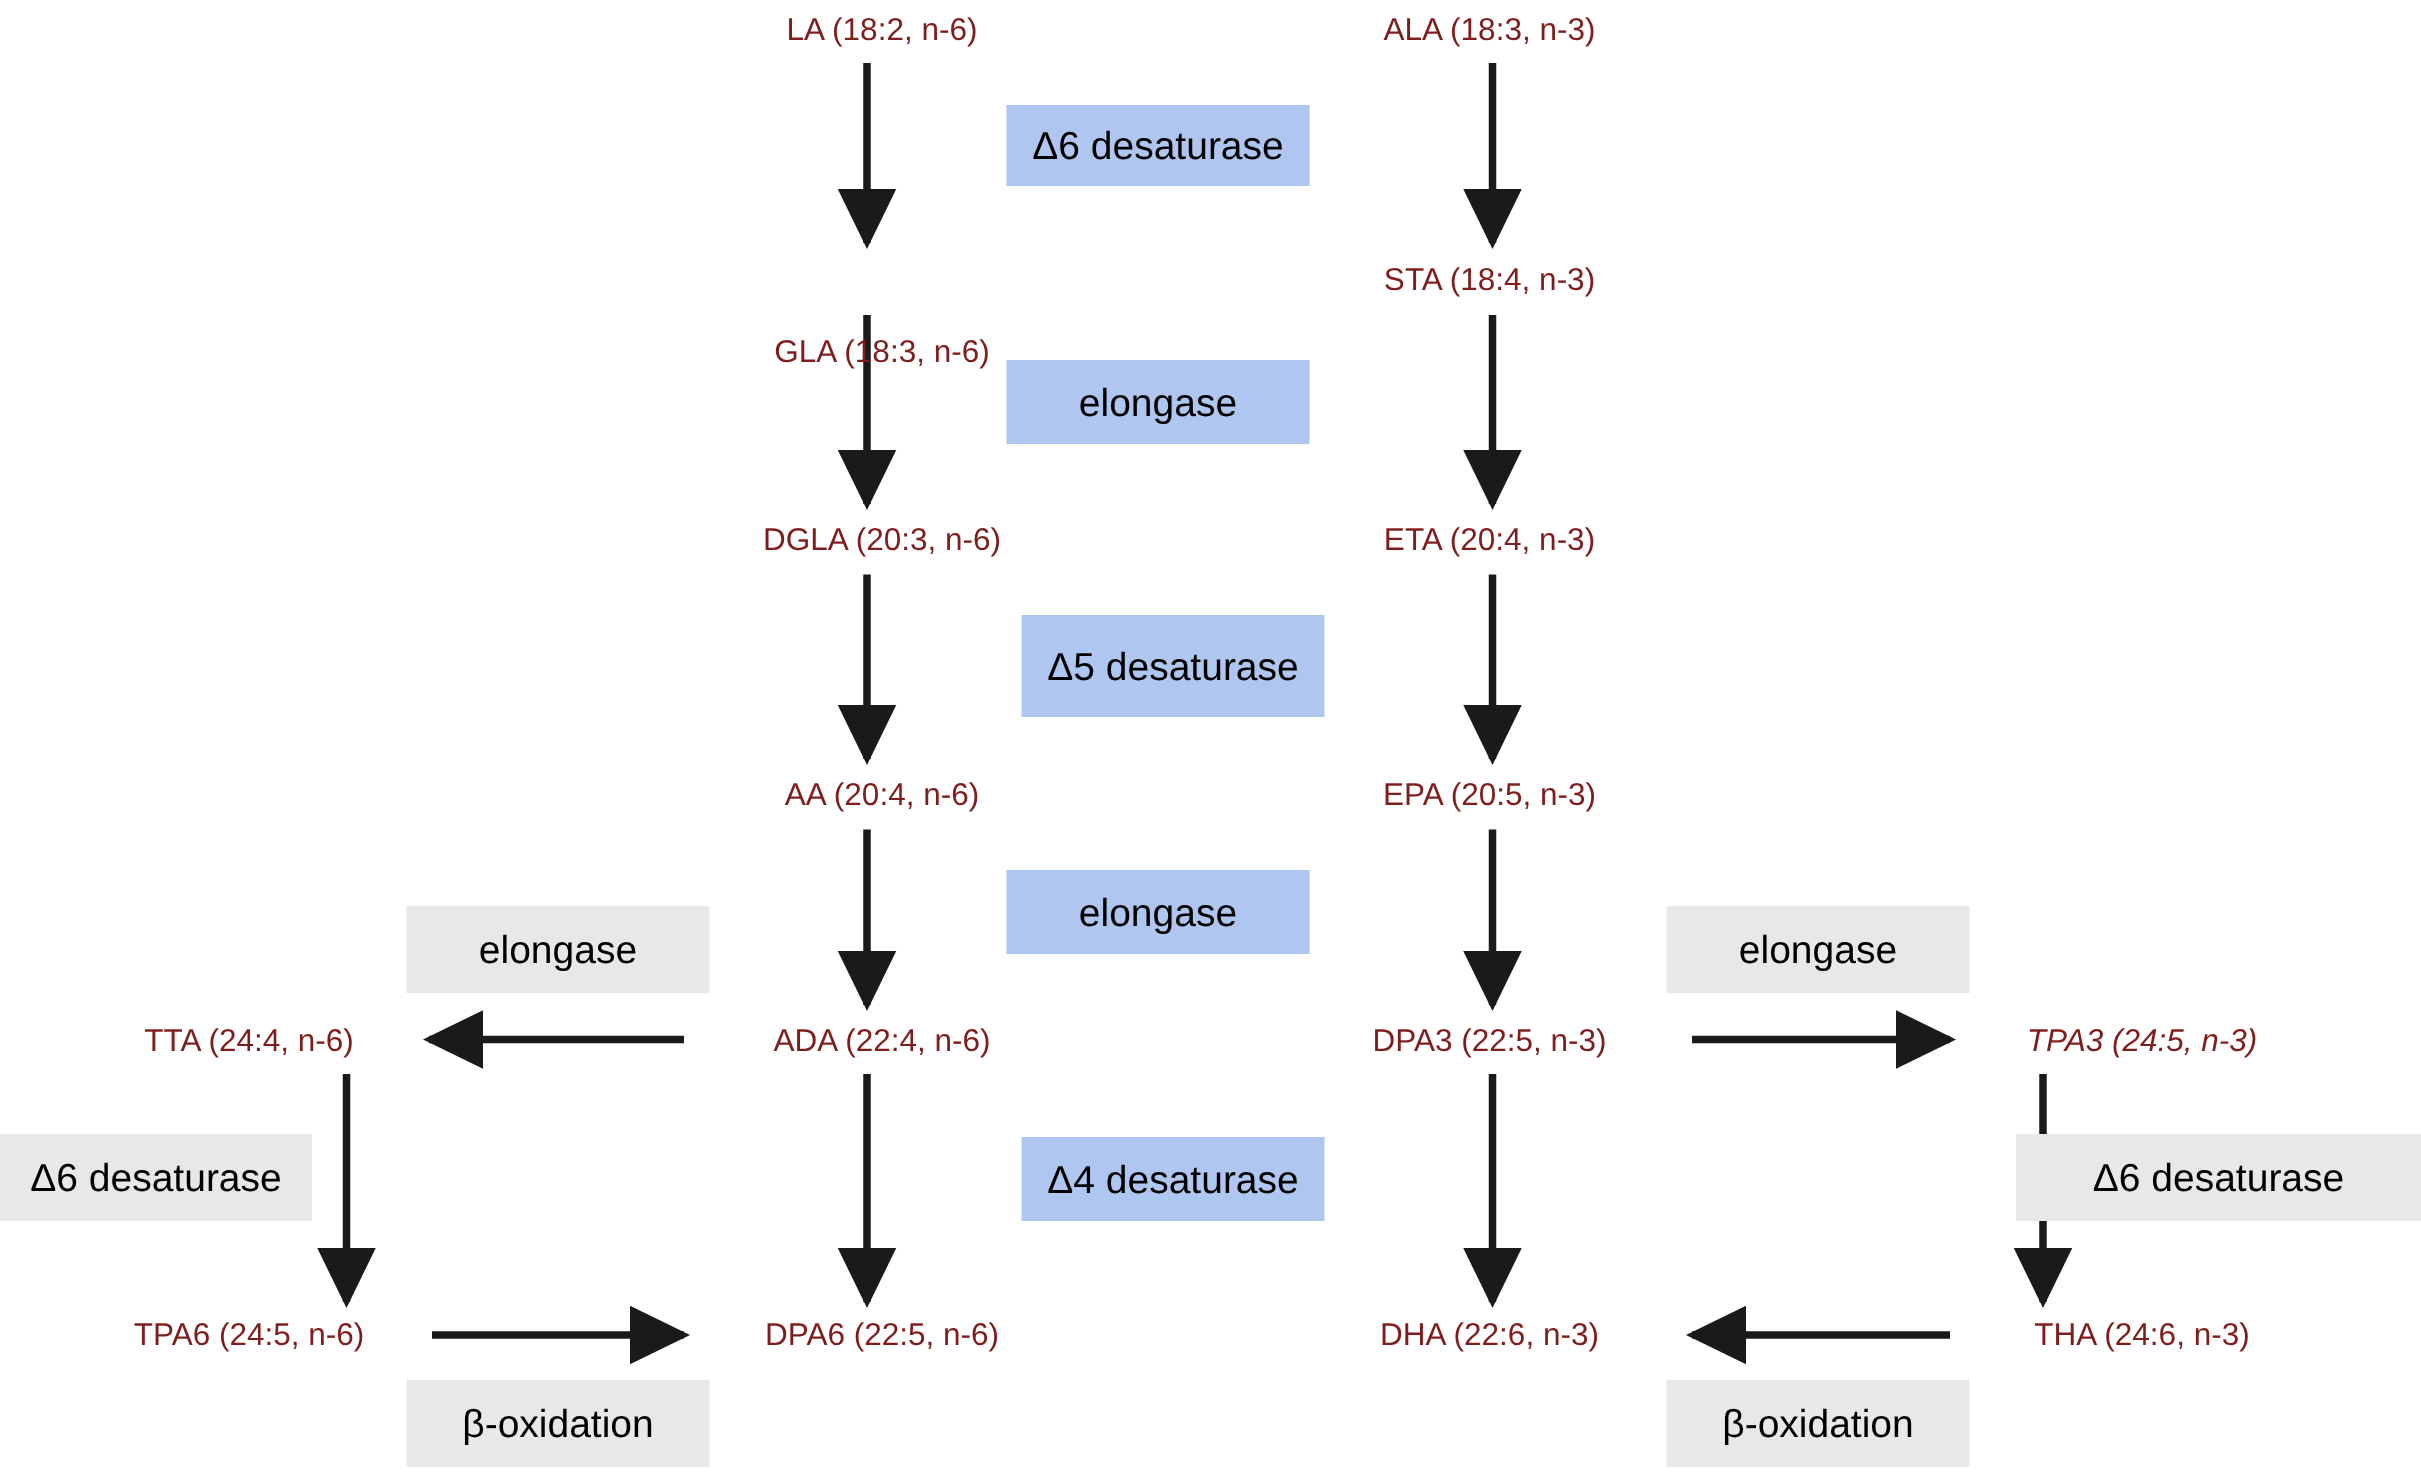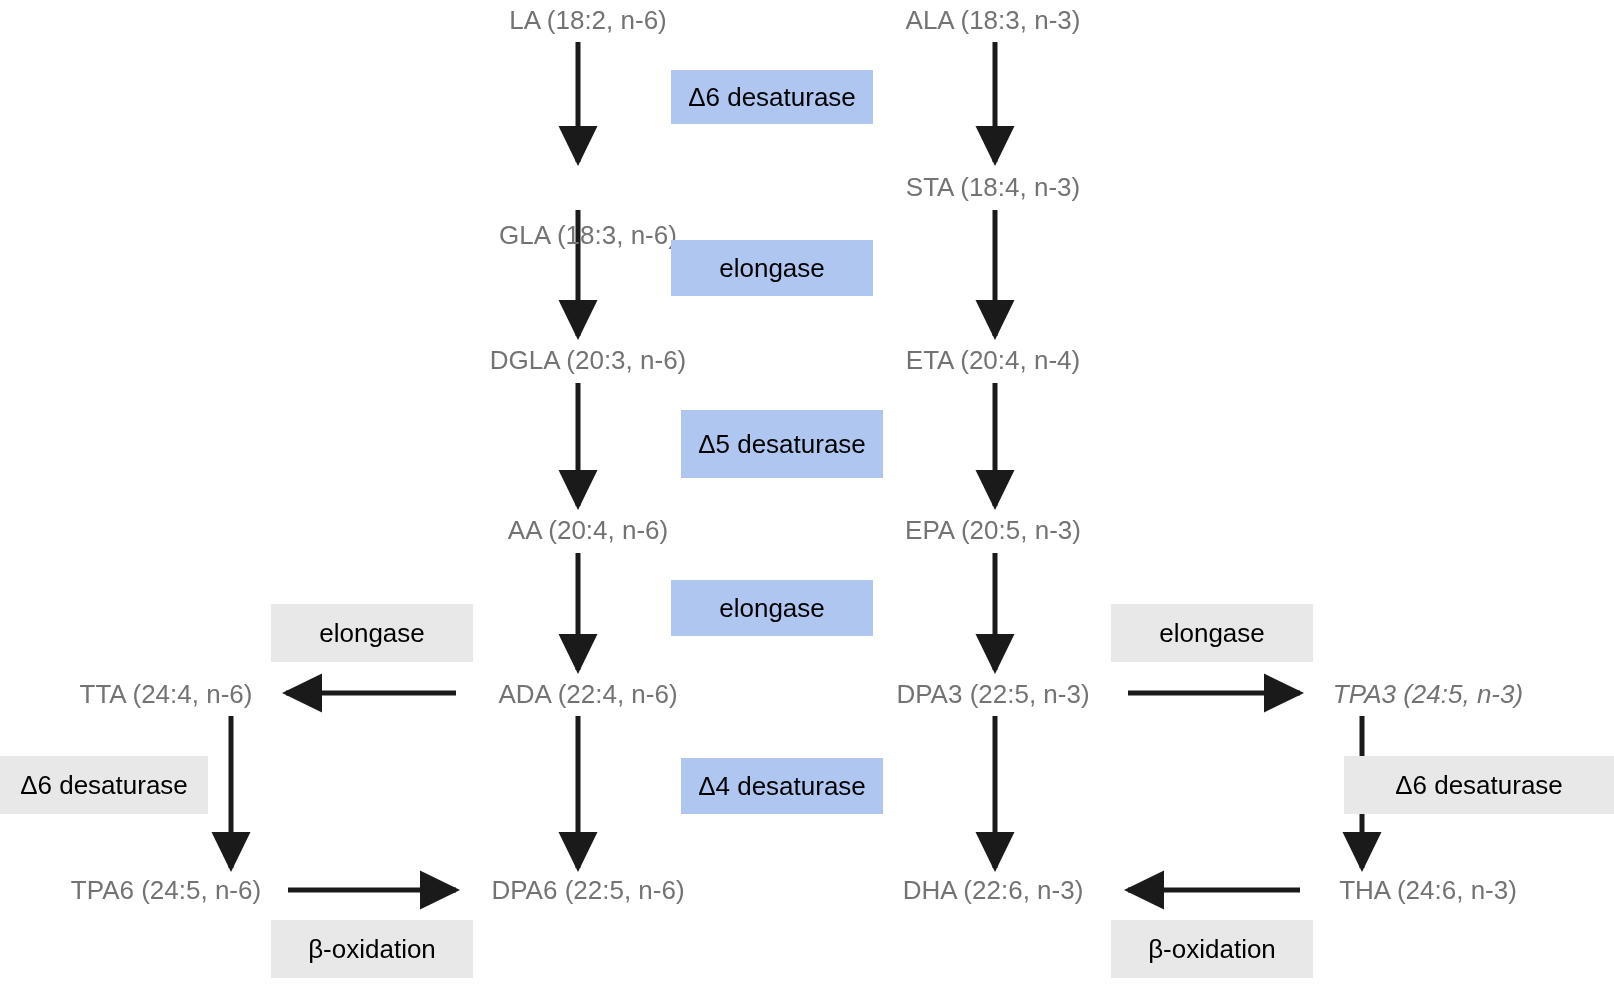--- a/index.html
+++ b/index.html
@@ -10,22 +10,22 @@
   #canvas {
     position: relative;
     width: 1614px;
     height: 988px;
     background: #ffffff;
     overflow: hidden;
     font-family: "Liberation Sans", sans-serif;
   }
   .node {
     position: absolute;
-    font-size: 26px;
-    color: #737373;
+    font-size: 21px;
+    color: #7f1d1d;
     white-space: nowrap;
     line-height: 1;
     transform: translate(-50%, -50%);
     letter-spacing: 0px;
   }
   .enzyme {
     position: absolute;
     font-size: 26px;
     color: #000000;
     white-space: nowrap;
@@ -77,21 +77,21 @@
         <line x1="1300" y1="890" x2="1128" y2="890" stroke="#1a1a1a" stroke-width="5" marker-end="url(#ah)"></line>
       </g>
   </svg>
 
   <div id="node-layer">
       <div class="node" style="left: 588px; top: 20px;">LA (18:2, n-6)</div>
       <div class="node" style="left: 993px; top: 20px;">ALA (18:3, n-3)</div>
       <div class="node" style="left: 588px; top: 187px; margin-top: 48px;">GLA (18:3, n-6)</div>
       <div class="node" style="left: 993px; top: 187px;">STA (18:4, n-3)</div>
       <div class="node" style="left: 588px; top: 360px;">DGLA (20:3, n-6)</div>
-      <div class="node" style="left: 993px; top: 360px;">ETA (20:4, n-4)</div>
+      <div class="node" style="left: 993px; top: 360px;">ETA (20:4, n-3)</div>
       <div class="node" style="left: 588px; top: 530px;">AA (20:4, n-6)</div>
       <div class="node" style="left: 993px; top: 530px;">EPA (20:5, n-3)</div>
       <div class="node" style="left: 166px; top: 694px;">TTA (24:4, n-6)</div>
       <div class="node" style="left: 588px; top: 694px;">ADA (22:4, n-6)</div>
       <div class="node" style="left: 993px; top: 694px;">DPA3 (22:5, n-3)</div>
       <div class="node" style="left: 1428px; top: 694px; font-style: italic;">TPA3 (24:5, n-3)</div>
       <div class="node" style="left: 166px; top: 890px; text-align: center;">TPA6 (24:5, n-6)</div>
       <div class="node" style="left: 588px; top: 890px;">DPA6 (22:5, n-6)</div>
       <div class="node" style="left: 993px; top: 890px;">DHA (22:6, n-3)</div>
       <div class="node" style="left: 1428px; top: 890px;">THA (24:6, n-3)</div>

